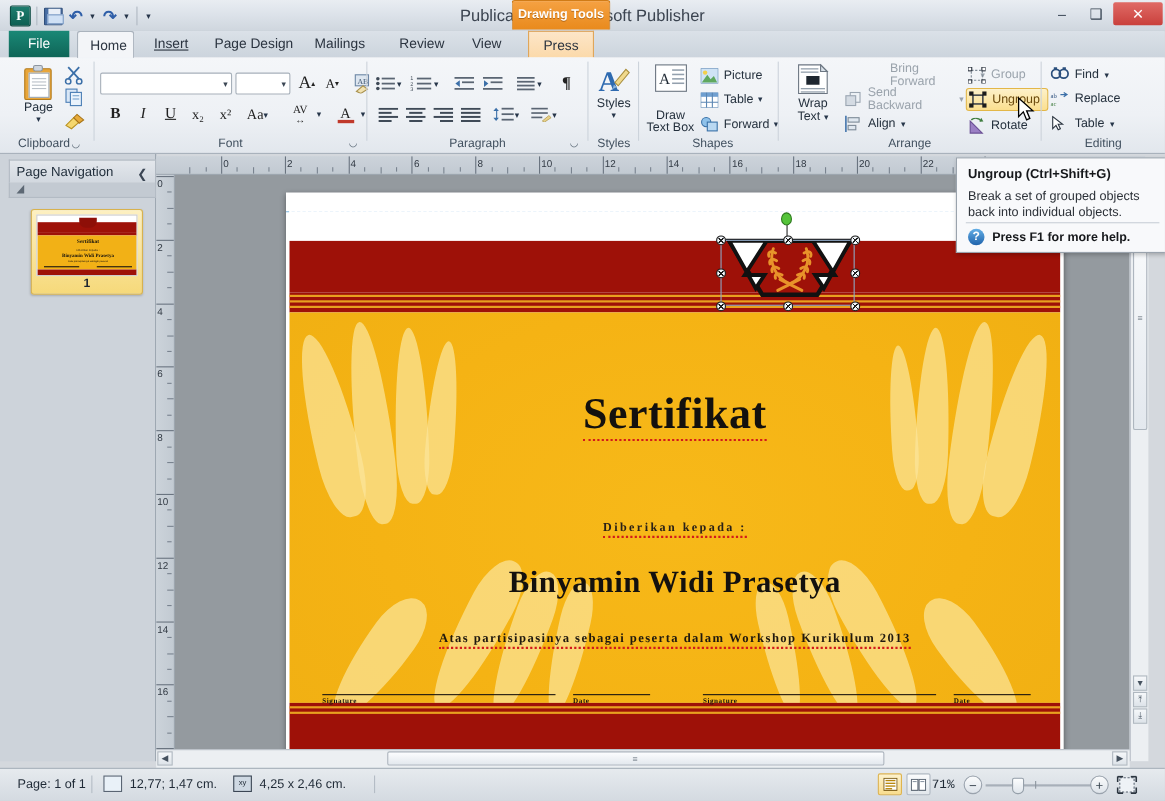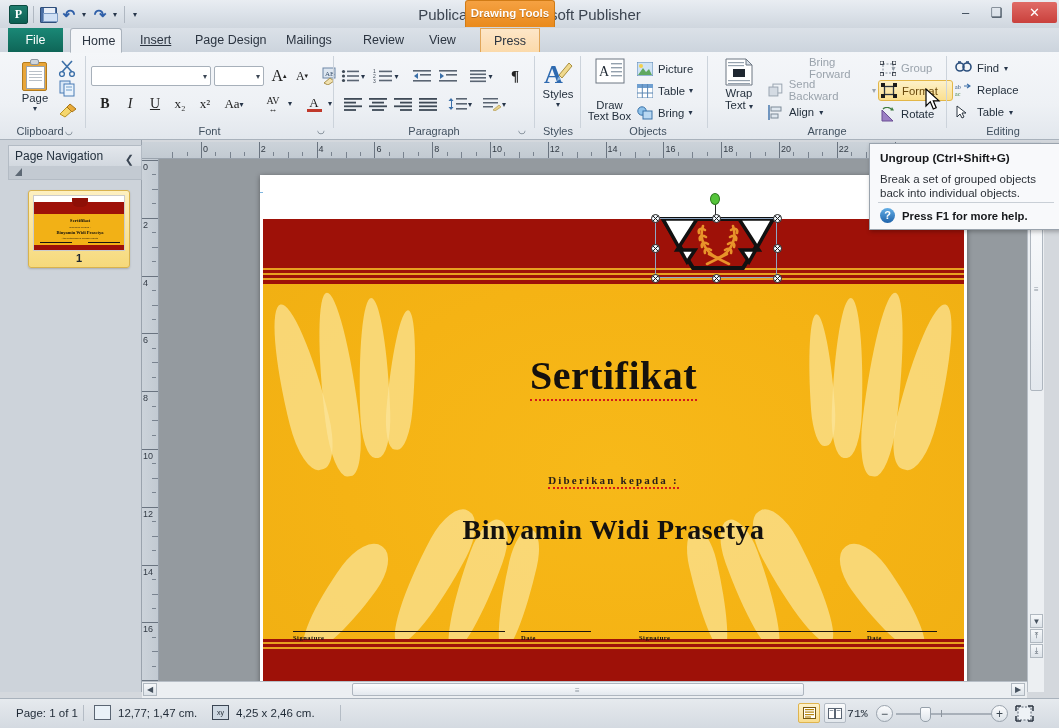--- a/index.html
+++ b/index.html
@@ -623,24 +623,24 @@
           <line x1="0" y1="9" x2="16" y2="9" stroke="#5b86b3"></line>
         </svg>
         <span class="lbl-sm" style="margin-left:5px;">Table</span>
         <span class="arrowglyph" style="margin-left:4px;">▾</span>
       </div>
       <div class="fbtn" style="left:52px;top:50px;width:78px;height:19px;justify-content:flex-start;padding-left:2px;">
         <svg width="16" height="14" viewBox="0 0 16 14">
           <circle cx="5" cy="5" r="4.2" fill="#8fc2ea" stroke="#3a72a8"></circle>
           <rect x="6" y="5" width="9" height="8" fill="#b9d8f2" stroke="#3a72a8"></rect>
         </svg>
-        <span class="lbl-sm" style="margin-left:5px;">Bring</span>
+        <span class="lbl-sm" style="margin-left:5px;">Forward</span>
         <span class="arrowglyph" style="margin-left:4px;">▾</span>
       </div>
-      <div class="grp-label">Objects</div>
+      <div class="grp-label">Shapes</div>
     </div>
     <div class="grp-div" style="left:707px;"></div>
 
     <div class="grp" style="left:710px; width:234px;">
       <div class="btn" style="position:absolute;left:6px;top:5px;width:46px;text-align:center;">
         <svg width="30" height="28" viewBox="0 0 30 28" style="display:block;margin:0 auto;">
           <path d="M2 1 H22 L28 7 V27 H2 Z" fill="#fff" stroke="#6c7682"></path>
           <path d="M22 1 V7 H28 Z" fill="#d8e0e8" stroke="#6c7682"></path>
           <rect x="4" y="4" width="16" height="1.2" fill="#96a2ae"></rect>
           <rect x="4" y="7" width="16" height="1.2" fill="#96a2ae"></rect>
@@ -693,21 +693,21 @@
       </div>
 
       <div class="fbtn hot" style="left:168px;top:27px;width:75px;height:21px;justify-content:flex-start;padding-left:2px;">
         <svg width="16" height="15" viewBox="0 0 16 15">
           <rect x="3.5" y="3.5" width="9" height="8" fill="none" stroke="#2c3440" stroke-width="1.3"></rect>
           <rect x="0" y="0" width="4" height="4" fill="#1c1c1c"></rect>
           <rect x="12" y="0" width="4" height="4" fill="#1c1c1c"></rect>
           <rect x="0" y="11" width="4" height="4" fill="#1c1c1c"></rect>
           <rect x="12" y="11" width="4" height="4" fill="#1c1c1c"></rect>
         </svg>
-        <span class="lbl-sm" style="margin-left:5px;color:#6b4a0d;">Format</span>
+        <span class="lbl-sm" style="margin-left:5px;color:#6b4a0d;">Ungroup</span>
       </div>
 
       <div class="fbtn" style="left:168px;top:51px;width:66px;height:20px;justify-content:flex-start;padding-left:2px;">
         <svg width="16" height="15" viewBox="0 0 16 15">
           <path d="M2 14 L2 3 L13 14 Z" fill="#9b7fc4" stroke="#6a4f94"></path>
           <path d="M3 2 A6 6 0 0 1 12 3" fill="none" stroke="#3f7d3f" stroke-width="1.3"></path>
           <path d="M12 0 L14 3.4 L10.4 3.6 Z" fill="#3f7d3f"></path>
         </svg>
         <span class="lbl-sm" style="margin-left:5px;">Rotate</span>
       </div>
@@ -939,20 +939,21 @@
         </div>
 
         <div class="band-bot">
           <div class="bl" style="top:3px;height:2px;background:#e8a020;"></div>
           <div class="bl" style="top:8px;height:2px;background:#e8a020;"></div>
         </div>
 
         <div class="cert-title"><span class="spell">Sertifikat</span></div>
         <div class="cert-sub"><span class="spell">Diberikan kepada :</span></div>
         <div class="cert-name">Binyamin Widi Prasetya</div>
+        <div class="cert-desc"><span class="spell">Atas partisipasinya sebagai peserta dalam Workshop Kurikulum 2013</span></div>
 
         <div class="sigrow">
           <div class="sigline" style="left:30px;  top:4px; width:212px;"></div>
           <div class="siglbl" style="left:30px;  top:7px;">Signature</div>
           <div class="sigline" style="left:258px; top:4px; width:70px;"></div>
           <div class="siglbl" style="left:258px; top:7px;">Date</div>
           <div class="sigline" style="left:376px; top:4px; width:212px;"></div>
           <div class="siglbl" style="left:376px; top:7px;">Signature</div>
           <div class="sigline" style="left:604px; top:4px; width:70px;"></div>
           <div class="siglbl" style="left:604px; top:7px;">Date</div>

